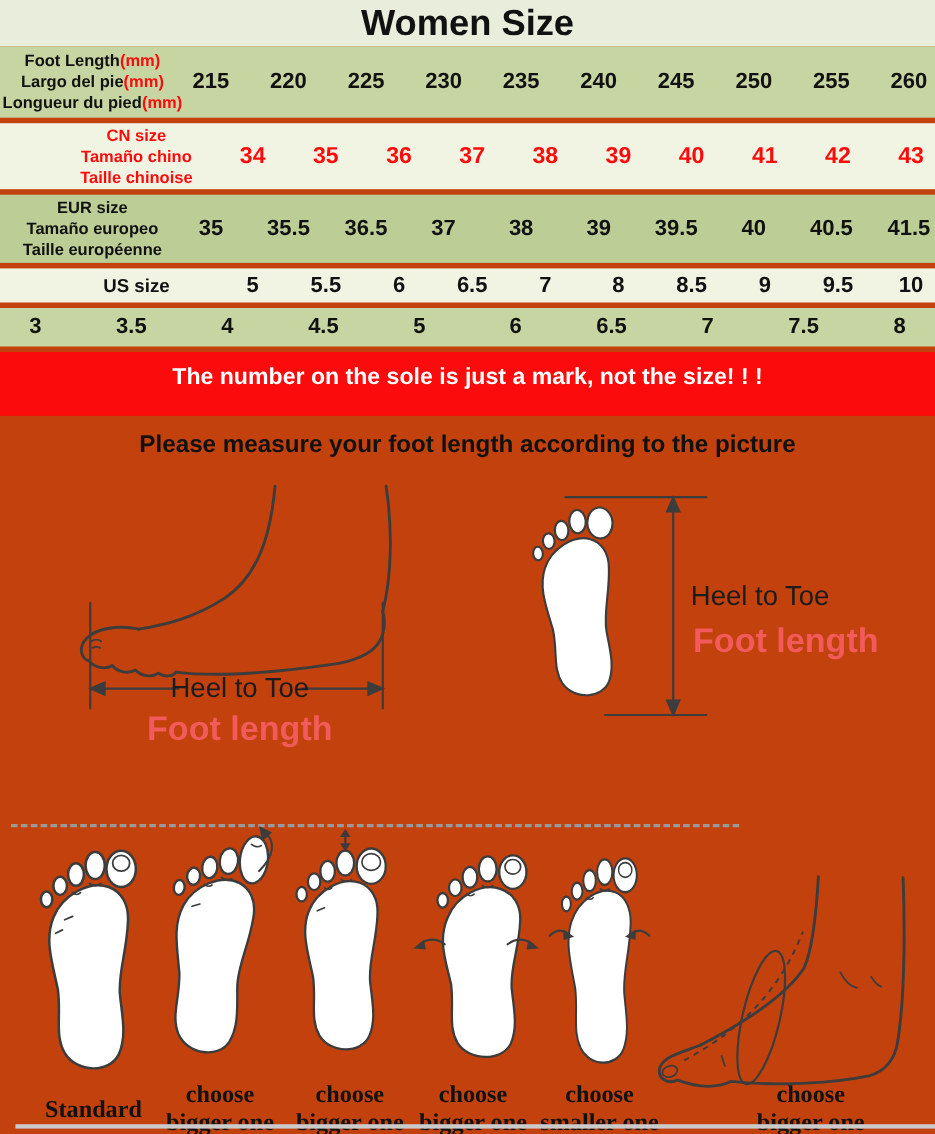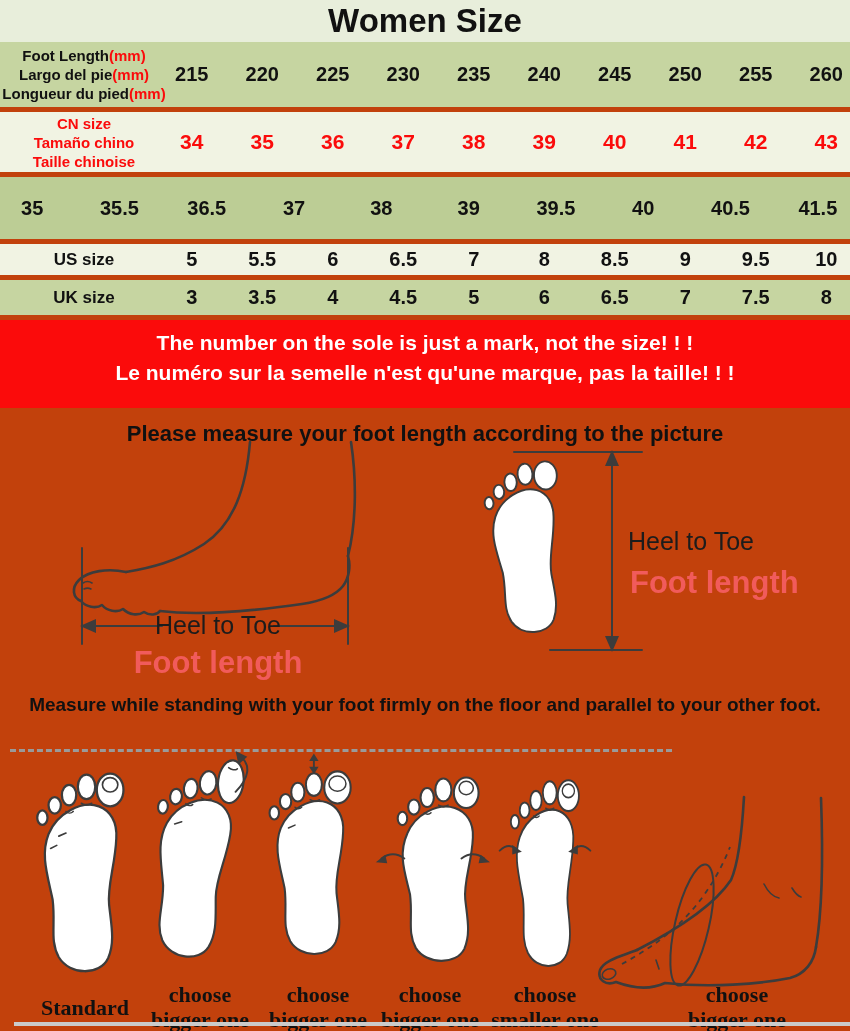--- a/index.html
+++ b/index.html
@@ -11,21 +11,21 @@
   html,body{background:#fff;}
   body{width:850px;font-family:"Liberation Sans",sans-serif;color:var(--ink);}
   .page{position:relative;width:850px;height:1031px;background:#c2410c;overflow:hidden;}
 
   
   .title-bar{height:42px;background:var(--title-bg);text-align:center;font-size:33px;font-weight:bold;line-height:42px;}
 
   
   .trow{display:flex;margin-bottom:5px;align-items:stretch;}
   .trow.green{background:var(--row-green);}
-  .trow.cream{background:var(--row-cream);}
+  .trow.cream{background:var(--row-cream);padding-left:40px;}
   .trow.dark-green{background:var(--row-dark-green);}
   .trow:nth-of-type(1){height:65px;}
   .trow:nth-of-type(2){height:60px;}
   .trow:nth-of-type(3){height:62px;}
   .trow:nth-of-type(4){height:31px;}
   .trow:nth-of-type(5){height:35px;}
   .tlabel{width:168px;display:flex;flex-direction:column;justify-content:center;text-align:center;
           font-weight:bold;font-size:15px;line-height:19px;}
   .tlabel.big{font-size:17px;}
   .tlabel.red{color:var(--red-text);}
@@ -106,20 +106,25 @@
             <div class="tcell">37</div>
             <div class="tcell">38</div>
             <div class="tcell">39</div>
             <div class="tcell">40</div>
             <div class="tcell">41</div>
             <div class="tcell">42</div>
             <div class="tcell">43</div>
           </div>
         </div>
         <div class="trow dark-green">
+          <div class="tlabel">
+            <div>EUR size</div>
+            <div>Tamaño europeo</div>
+            <div>Taille européenne</div>
+          </div>
           <div class="tvals">
             <div class="tcell">35</div>
             <div class="tcell">35.5</div>
             <div class="tcell">36.5</div>
             <div class="tcell">37</div>
             <div class="tcell">38</div>
             <div class="tcell">39</div>
             <div class="tcell">39.5</div>
             <div class="tcell">40</div>
             <div class="tcell">40.5</div>
@@ -137,42 +142,38 @@
             <div class="tcell">6.5</div>
             <div class="tcell">7</div>
             <div class="tcell">8</div>
             <div class="tcell">8.5</div>
             <div class="tcell">9</div>
             <div class="tcell">9.5</div>
             <div class="tcell">10</div>
           </div>
         </div>
         <div class="trow green">
-          <div class="tlabel big">
-            <div>UK size</div>
-          </div>
           <div class="tvals">
             <div class="tcell">3</div>
             <div class="tcell">3.5</div>
             <div class="tcell">4</div>
             <div class="tcell">4.5</div>
             <div class="tcell">5</div>
             <div class="tcell">6</div>
             <div class="tcell">6.5</div>
             <div class="tcell">7</div>
             <div class="tcell">7.5</div>
             <div class="tcell">8</div>
           </div>
         </div>
       </div>
   </div>
 
   <div class="warning">
       <div class="warn-line">The number on the sole is just a mark, not the size! ! !</div>
-      <div class="warn-line">Le numéro sur la semelle n'est qu'une marque, pas la taille! ! !</div>
     </div>
 
   <div class="measure-heading">Please measure your foot length according to the picture</div>
 
   <div class="diagrams">
 
     <svg class="dia-left" viewBox="0 0 330 252">
       <path class="ln" d="M200,6 C196,52 184,88 154,108 C126,126 100,132 76,136"></path>
       <path class="ln" d="M76,136 C58,132 38,135 29,144 C21,152 23,162 31,165 C36,171 46,173 52,169 C57,175 67,177 73,173 C79,179 88,180 94,176 C100,180 107,179 110,175"></path>
       <path class="ln" d="M110,175 C150,180 210,174 252,168 C272,165 286,159 293,150 C299,142 301,130 298,120"></path>
@@ -197,21 +198,20 @@
       </g>
       <path class="ln2" d="M62,14 H190 M98,212 H190"></path>
       <path class="ln2" d="M160,26 V200"></path>
       <polygon class="head" points="160,12 153,28 167,28"></polygon>
       <polygon class="head" points="160,214 153,198 167,198"></polygon>
       <text class="dia-label" x="176" y="112">Heel to Toe</text>
       <text class="dia-red" x="178" y="155">Foot length</text>
     </svg>
   </div>
 
-  <div class="measure-note">Measure while standing with your foot firmly on the floor and parallel to your other foot.</div>
 
   <div class="fit-section">
     <div class="dotted"></div>
 
     <svg class="fit-foot" style="left:28px;top:14px;width:115px;height:232px" viewBox="0 -16 112 226">
       <path class="fillw" d="M20,62 C12,82 19,102 24,126 C27,150 21,166 30,182 C41,200 70,200 78,183 C85,167 81,150 79,131 C77,112 85,92 86,66 C87,50 80,39 69,35 C52,29 28,42 20,62 Z"></path>
       <ellipse class="fillw" cx="80" cy="19" rx="13" ry="16"></ellipse>
       <ellipse class="fillw" cx="57" cy="16" rx="8.5" ry="12"></ellipse>
       <ellipse class="fillw" cx="40" cy="24" rx="7" ry="10"></ellipse>
       <ellipse class="fillw" cx="26" cy="34" rx="6" ry="8"></ellipse>

